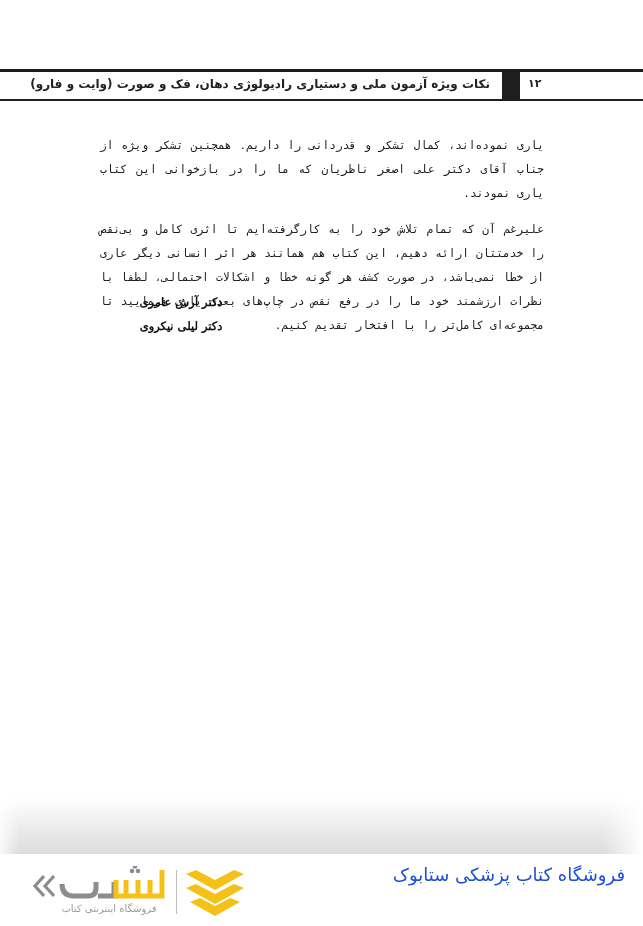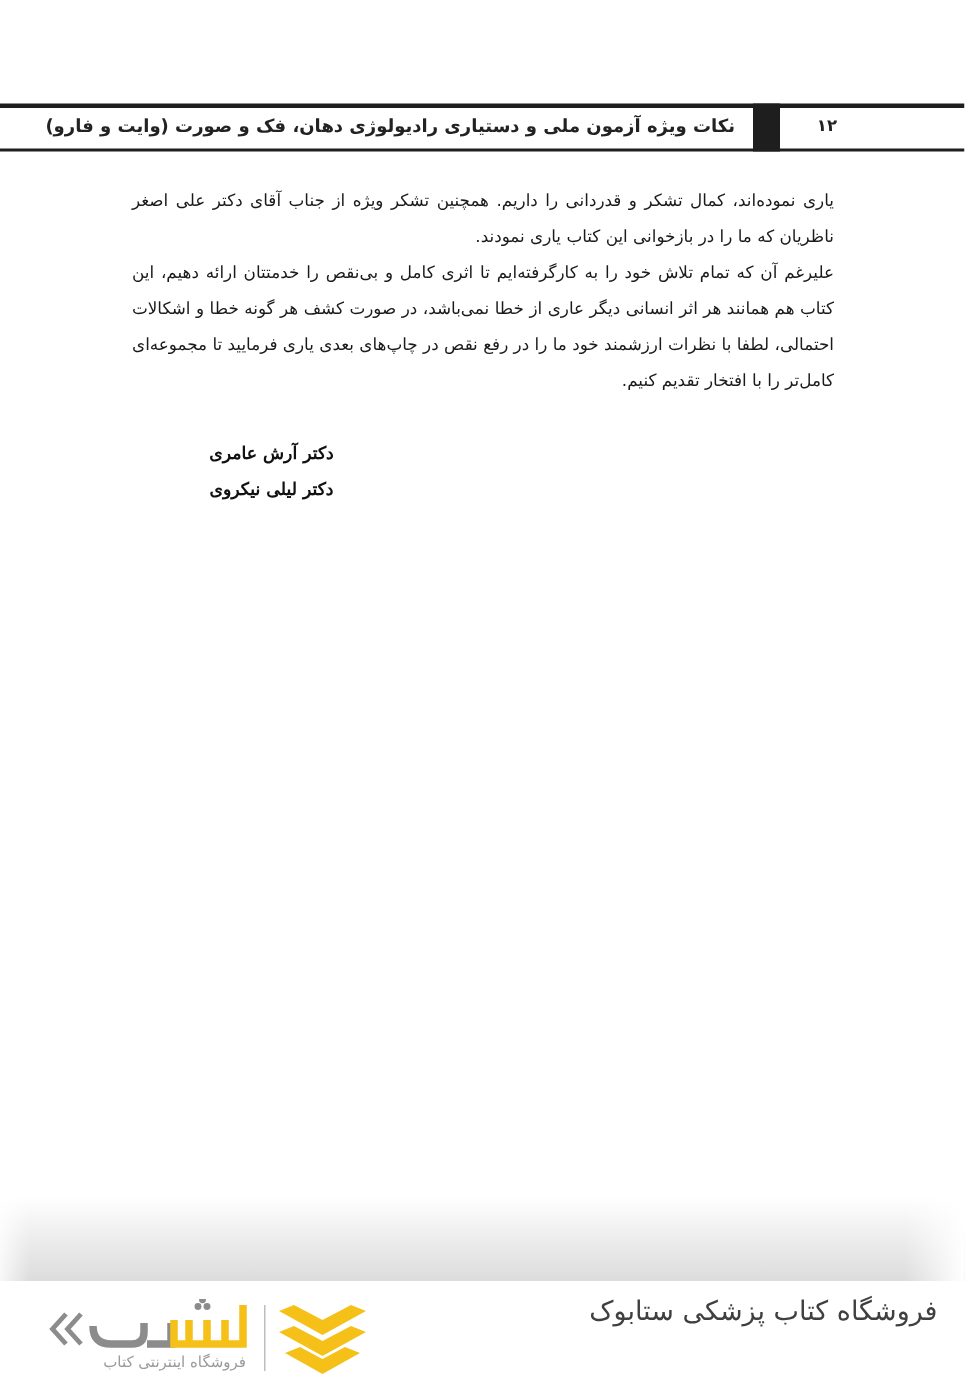--- a/index.html
+++ b/index.html
@@ -47,21 +47,21 @@
     }
     .page-number {
       position: absolute;
       left: 528px;
       top: 8px;
       width: 30px;
       font-size: 11px;
       font-weight: bold;
       color: #222;
       direction: rtl;
-      text-align: right;
+      text-align: left;
     }
     .running-title {
       position: absolute;
       right: 153px;
       top: 8px;
       font-size: 12px;
       font-weight: bold;
       color: #222;
       direction: rtl;
       white-space: nowrap;
@@ -73,21 +73,21 @@
       left: 88px;
       top: 122px;
       width: 468px;
       direction: rtl;
       text-align: justify;
       text-align-last: right;
       font-size: 11.2px;
       line-height: 24px;
       color: #1a1a1a;
     }
-    .body-text p { margin: 0; }
+    .body-text p { margin: 12px; font-family: Liberation Mono, monospace; }
 
     
     .signatures {
       position: absolute;
       left: 96px;
       top: 290px;
       width: 170px;
       text-align: center;
     }
     .sig-name {
@@ -140,21 +140,21 @@
       height: 70px;
       background: #ffffff;
     }
     .shop-name {
       position: absolute;
       right: 18px;
       top: 8px;
       direction: rtl;
       font-family: "DejaVu Sans", sans-serif;
       font-size: 18px;
-      color: #404040;
+      color: #1d4ed8;
       white-space: nowrap;
     }
     .shop-url {
       position: absolute;
       right: 12px;
       top: 40px;
       font-family: "Liberation Sans", sans-serif;
       font-size: 20px;
       letter-spacing: 5.6px;
       color: #111;
@@ -175,24 +175,25 @@
       left: 4px; top: 16px;
       width: 28px; height: 24px;
     }
     .logo-wordmark {
       position: absolute;
       left: 30px; top: 8px;
       width: 110px; height: 36px;
     }
     .logo-tagline {
       position: absolute;
-      left: 6px;
+      left: 16px;
       top: 45px;
       width: 130px;
       direction: rtl;
+      text-align: center;
       font-size: 10px;
       color: #9a9a9a;
       white-space: nowrap;
     }
     .logo-divider {
       position: absolute;
       left: 148px; top: 12px;
       width: 1px; height: 44px;
       background: #bdbdbd;
     }

